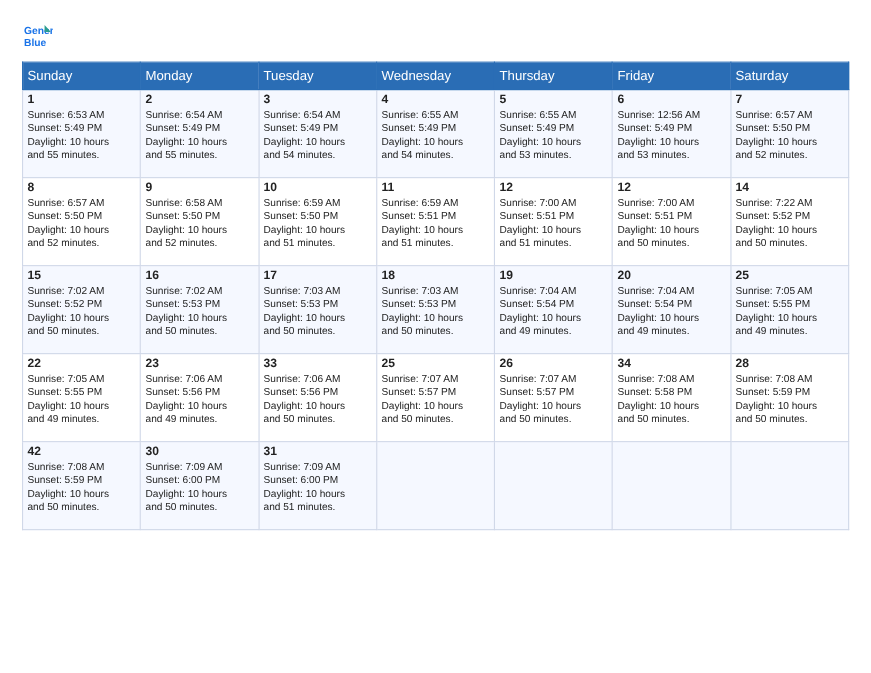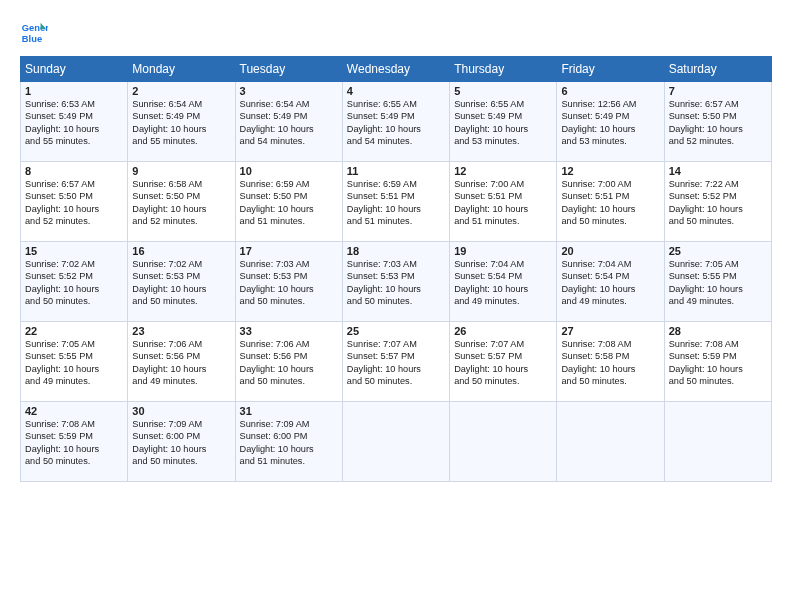--- a/index.html
+++ b/index.html
@@ -144,21 +144,21 @@
           <td><span class="day-num">19</span><span class="cell-text">Sunrise: 7:04 AM</span><br><span class="cell-text">Sunset: 5:54 PM</span><br><span class="cell-text">Daylight: 10 hours</span><br><span class="cell-text">and 49 minutes.</span><br></td>
           <td><span class="day-num">20</span><span class="cell-text">Sunrise: 7:04 AM</span><br><span class="cell-text">Sunset: 5:54 PM</span><br><span class="cell-text">Daylight: 10 hours</span><br><span class="cell-text">and 49 minutes.</span><br></td>
           <td><span class="day-num">25</span><span class="cell-text">Sunrise: 7:05 AM</span><br><span class="cell-text">Sunset: 5:55 PM</span><br><span class="cell-text">Daylight: 10 hours</span><br><span class="cell-text">and 49 minutes.</span><br></td>
         </tr>
         <tr>
           <td><span class="day-num">22</span><span class="cell-text">Sunrise: 7:05 AM</span><br><span class="cell-text">Sunset: 5:55 PM</span><br><span class="cell-text">Daylight: 10 hours</span><br><span class="cell-text">and 49 minutes.</span><br></td>
           <td><span class="day-num">23</span><span class="cell-text">Sunrise: 7:06 AM</span><br><span class="cell-text">Sunset: 5:56 PM</span><br><span class="cell-text">Daylight: 10 hours</span><br><span class="cell-text">and 49 minutes.</span><br></td>
           <td><span class="day-num">33</span><span class="cell-text">Sunrise: 7:06 AM</span><br><span class="cell-text">Sunset: 5:56 PM</span><br><span class="cell-text">Daylight: 10 hours</span><br><span class="cell-text">and 50 minutes.</span><br></td>
           <td><span class="day-num">25</span><span class="cell-text">Sunrise: 7:07 AM</span><br><span class="cell-text">Sunset: 5:57 PM</span><br><span class="cell-text">Daylight: 10 hours</span><br><span class="cell-text">and 50 minutes.</span><br></td>
           <td><span class="day-num">26</span><span class="cell-text">Sunrise: 7:07 AM</span><br><span class="cell-text">Sunset: 5:57 PM</span><br><span class="cell-text">Daylight: 10 hours</span><br><span class="cell-text">and 50 minutes.</span><br></td>
-          <td><span class="day-num">27</span><span class="cell-text">Sunrise: 7:08 AM</span><br><span class="cell-text">Sunset: 5:58 PM</span><br><span class="cell-text">Daylight: 10 hours</span><br><span class="cell-text">and 50 minutes.</span><br></td>
+          <td><span class="day-num">34</span><span class="cell-text">Sunrise: 7:08 AM</span><br><span class="cell-text">Sunset: 5:58 PM</span><br><span class="cell-text">Daylight: 10 hours</span><br><span class="cell-text">and 50 minutes.</span><br></td>
           <td><span class="day-num">28</span><span class="cell-text">Sunrise: 7:08 AM</span><br><span class="cell-text">Sunset: 5:59 PM</span><br><span class="cell-text">Daylight: 10 hours</span><br><span class="cell-text">and 50 minutes.</span><br></td>
         </tr>
         <tr>
           <td><span class="day-num">42</span><span class="cell-text">Sunrise: 7:08 AM</span><br><span class="cell-text">Sunset: 5:59 PM</span><br><span class="cell-text">Daylight: 10 hours</span><br><span class="cell-text">and 50 minutes.</span><br></td>
           <td><span class="day-num">30</span><span class="cell-text">Sunrise: 7:09 AM</span><br><span class="cell-text">Sunset: 6:00 PM</span><br><span class="cell-text">Daylight: 10 hours</span><br><span class="cell-text">and 50 minutes.</span><br></td>
           <td><span class="day-num">31</span><span class="cell-text">Sunrise: 7:09 AM</span><br><span class="cell-text">Sunset: 6:00 PM</span><br><span class="cell-text">Daylight: 10 hours</span><br><span class="cell-text">and 51 minutes.</span><br></td>
           <td></td>
           <td></td>
           <td></td>
           <td></td>

